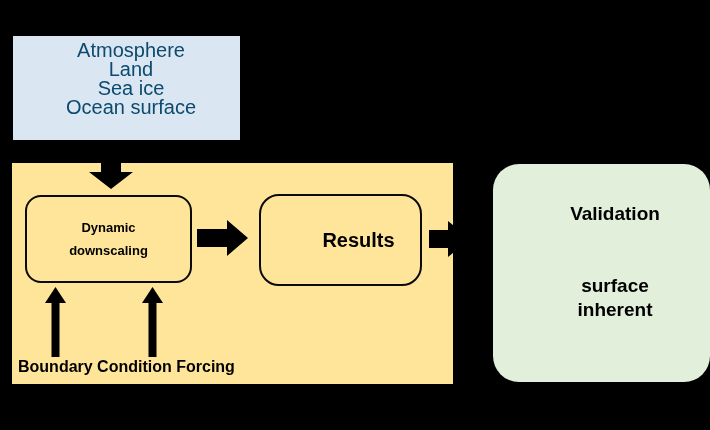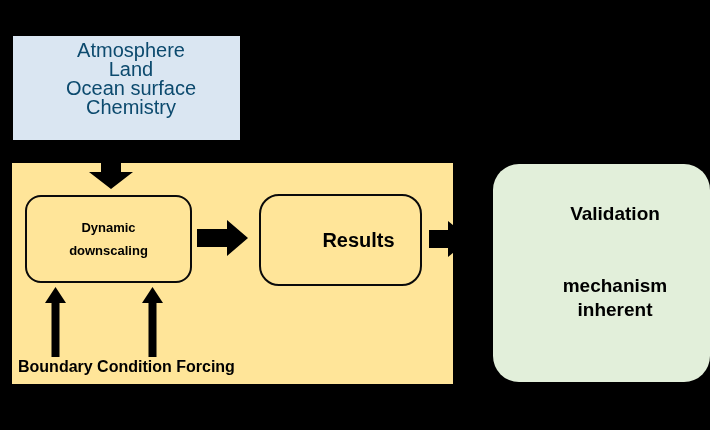--- a/index.html
+++ b/index.html
@@ -104,38 +104,38 @@
   .arrows polygon { fill: #000000; }
 </style>
 </head>
 <body>
 
 <div class="canvas">
 
   <div class="gcm-box">
     <div class="gcm-item">Atmosphere</div>
     <div class="gcm-item">Land</div>
+    <div class="gcm-item">Sea ice</div>
     <div class="gcm-item">Ocean surface</div>
-    <div class="gcm-item">Chemistry</div>
   </div>
 
   <div class="panel">
     <div class="node node-dynamic">
       <span class="node-label">Dynamic downscaling</span>
     </div>
     <div class="node node-results">
       <span class="node-label">Results</span>
     </div>
     <div class="boundary-label">Boundary Condition Forcing</div>
   </div>
 
   <div class="outcome">
     <div class="outcome-title">Validation</div>
     <div class="outcome-lines">
-      <div>mechanism</div>
+      <div>surface</div>
       <div>inherent</div>
     </div>
   </div>
 
   <svg class="arrows" width="710" height="430" viewBox="0 0 710 430" xmlns="http://www.w3.org/2000/svg">
 
     <polygon points="101,140 121,140 121,172 133,172 111,189 89,172 101,172"></polygon>
 
     <polygon points="197,229 227,229 227,220 248,238 227,256 227,247 197,247"></polygon>
 

